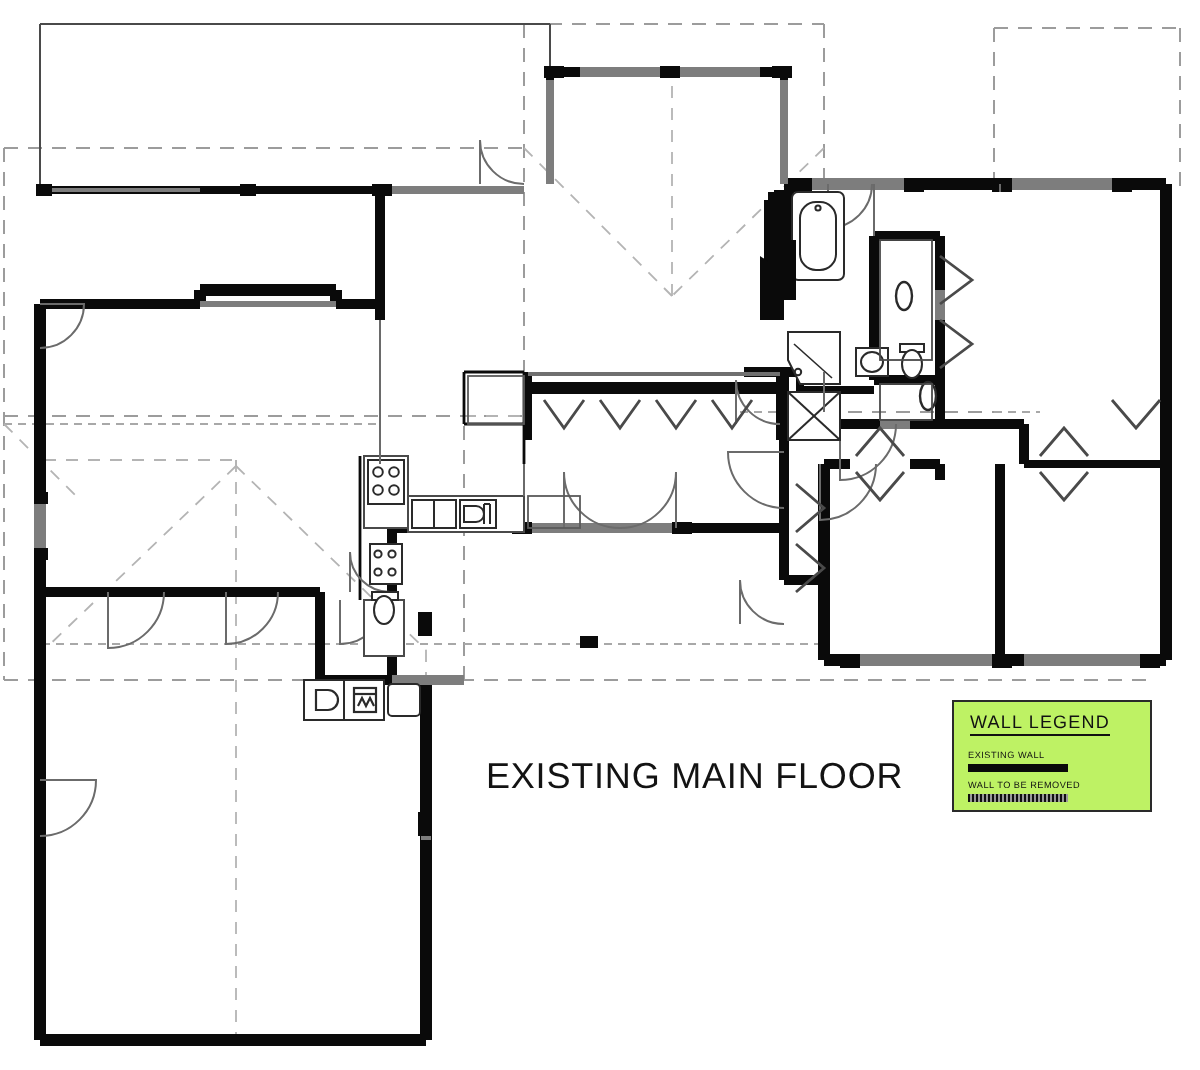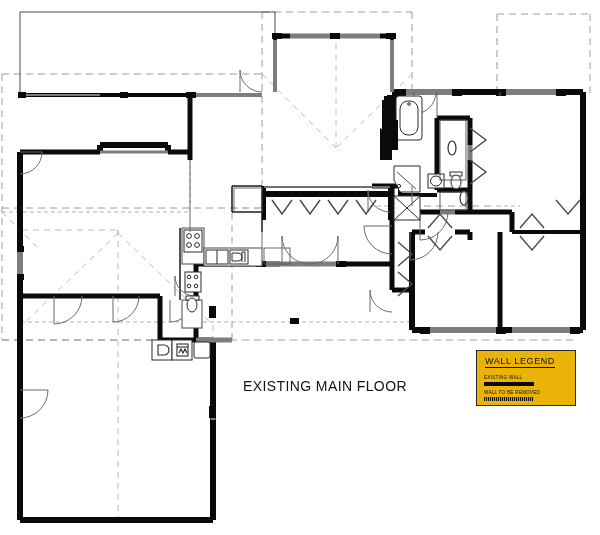--- a/index.html
+++ b/index.html
@@ -3,27 +3,27 @@
 <meta charset="utf-8">
 <style>
   html,body{margin:0;padding:0;background:#ffffff;}
   body{width:600px;height:535px;overflow:hidden;
        font-family:"Liberation Sans", sans-serif;}
   #plan-root{position:relative;width:600px;height:535px;background:#fff;}
   svg#floorplan{position:absolute;left:0;top:0;width:600px;height:535px;display:block;}
   .title-label{
       position:absolute; left:243px; top:378px;
       font-family:"Liberation Sans", sans-serif;
-      font-size:14px; font-weight:400; letter-spacing:0.4px;
+      font-size:18px; font-weight:400; letter-spacing:0.4px;
       color:#131313; white-space:nowrap;
   }
   .legend-box{
       position:absolute; left:476px; top:350px;
       width:100px; height:56px;
-      border:1px solid #2a2a2a; background:#eab308;
+      border:1px solid #2a2a2a; background:#bef264;
       box-sizing:border-box;
   }
   .legend-title{
       position:absolute; left:8px; top:5px;
       font-size:9px; letter-spacing:0.6px; color:#111;
       border-bottom:1px solid #111; padding-bottom:1px;
       font-family:"Liberation Sans", sans-serif;
   }
   .legend-row{position:absolute;left:7px;width:86px;}
   .legend-row.r1{top:24px;}

